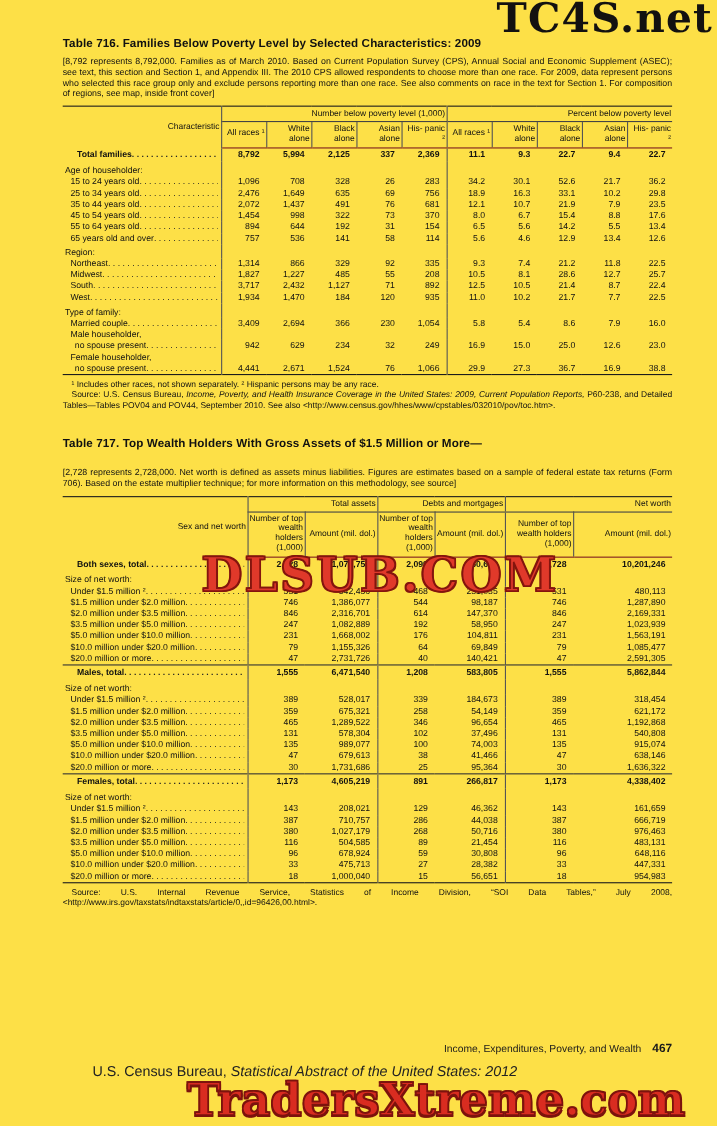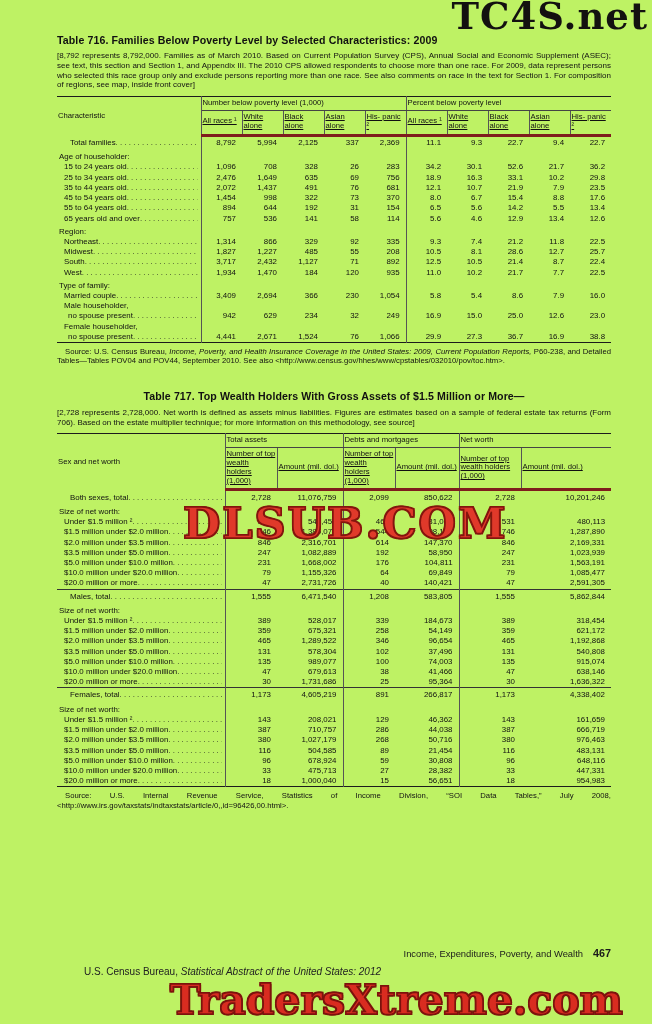--- a/index.html
+++ b/index.html
@@ -1,42 +1,42 @@
 <!DOCTYPE html>
 <html><head>
 <meta charset="utf-8">
 <style>
   html,body{margin:0;padding:0;background:#e8e8e6;}
   .page{
     position:relative;width:652px;height:1024px;margin:0 auto;
-    background:#bef264;color:#111;overflow:hidden;
+    background:#fde047;color:#111;overflow:hidden;
     font-family:"Liberation Sans",sans-serif;
   }
   .content{position:absolute;left:57px;top:34px;width:554px;}
 
   .tbl-title{font-size:10.6px;font-weight:bold;line-height:13px;margin-bottom:4px;letter-spacing:.1px;}
   .tbl-note{font-size:8px;line-height:9.8px;text-align:justify;margin-bottom:6px;}
 
   table{border-collapse:collapse;width:100%;table-layout:fixed;}
   table{border-top:1.4px solid #1c1c1c;border-bottom:1.4px solid #1c1c1c;}
-  thead th{font-weight:normal;font-size:7.7px;line-height:8.8px;text-align:left;}
+  thead th{font-weight:normal;font-size:7.7px;line-height:8.8px;text-align:right;}
   th.stub-h{border-right:.8px solid #555;vertical-align:middle;}
   th.grp{border-bottom:.8px solid #444;border-left:.8px solid #555;padding:2px 1px;}
   th.colh{border-left:.8px solid #555;vertical-align:middle;padding:2px 1px 3px;}
-  thead tr:last-child th{border-bottom:3px solid #7f1d1d;text-decoration:underline;}
+  thead tr:last-child th{border-bottom:1px solid #7f1d1d;}
 
   tbody td{font-size:7.9px;line-height:10.2px;vertical-align:bottom;padding:0;}
   td.num{text-align:right;padding-right:6px;}
   td.gb{border-left:.8px solid #555;}
   .stubwrap{display:flex;align-items:baseline;padding-right:3px;}
   .lab{white-space:nowrap;}
   .ind0{padding-left:2px}.ind1{padding-left:7px}.ind2{padding-left:11px}.ind3{padding-left:13px}
   .dots{flex:1 1 auto;overflow:hidden;white-space:nowrap;color:#222;}
   .dots::after{content:" . . . . . . . . . . . . . . . . . . . . . . . . . . . . . . . . . . . . . . . . . . . . .";}
-  tr.bold{font-weight:normal;}
+  tr.bold{font-weight:bold;}
   tr.bold td{padding-top:1.5px;padding-bottom:1px;}
   tr.sect td{padding-top:3px;}
   tr.divider td{border-top:.9px solid #333;padding-top:2px;}
 
   .fnblock{margin-top:4px;font-size:7.7px;line-height:9.4px;}
   .fn{text-indent:8px;margin:0;text-align:justify;}
   .gap{height:24px;}
 
   
   .wm{position:absolute;z-index:9;pointer-events:none;white-space:nowrap;}
@@ -53,21 +53,21 @@
   .wm-bottom{
     top:976px;left:170px;font-family:"DejaVu Serif",serif;font-weight:bold;
     font-size:41px;letter-spacing:0;color:#d92c20;
     -webkit-text-stroke:1.4px #7c130d;
     text-shadow:1px 1px 0 #7c130d,-1px -1px 0 #7c130d,1px -1px 0 #7c130d,-1px 1px 0 #7c130d;
   }
 
   
   .footer-right{position:absolute;top:947px;right:41px;font-size:9.4px;color:#1a1a1a;}
   .footer-right .pageno{font-size:10.8px;font-weight:bold;margin-left:10px;}
-  .footer-left{position:absolute;top:966px;left:57px;font-size:10px;color:#222;padding-left:27px;}
+  .footer-left{position:absolute;top:966px;left:57px;font-size:13px;color:#222;padding-left:27px;}
 </style>
 </head>
 <body>
 
 <div class="page">
 
   <div class="wm wm-top">TC4S.net</div>
   <div class="wm wm-bottom">TradersXtreme.com</div>
   <div class="wm wm-mid">DLSUB.COM</div>
 
@@ -444,26 +444,27 @@
             <td class="num gb">29.9</td>
             <td class="num">27.3</td>
             <td class="num">36.7</td>
             <td class="num">16.9</td>
             <td class="num">38.8</td>
           </tr>
         </tbody>
     </table>
 
     <div class="fnblock">
+      <p class="fn">¹ Includes other races, not shown separately. ² Hispanic persons may be any race.</p>
       <p class="fn"><span>Source: U.S. Census Bureau, </span><i>Income, Poverty, and Health Insurance Coverage in the United States: 2009, Current Population Reports,</i><span> P60-238, and Detailed Tables—Tables POV04 and POV44, September 2010. See also &lt;http://www.census.gov/hhes/www/cpstables/032010/pov/toc.htm&gt;.</span></p>
     </div>
 
     <div class="gap"></div>
 
-    <div class="tbl-title" style="margin-bottom:5px;text-align:center;">
+    <div class="tbl-title" style="margin-bottom:15px;">
       <span style="display:block">Table 717. Top Wealth Holders With Gross Assets of $1.5 Million or More—</span>
     </div>
     <div class="tbl-note">[2,728 represents 2,728,000. Net worth is defined as assets minus liabilities. Figures are estimates based on a sample of federal estate tax returns (Form 706). Based on the estate multiplier technique; for more information on this methodology, see source]</div>
 
     <table id="t717">
       <colgroup>
         <col style="width:168px">
         <col style="width:52px">
           <col style="width:66px">
         <col style="width:52px">

